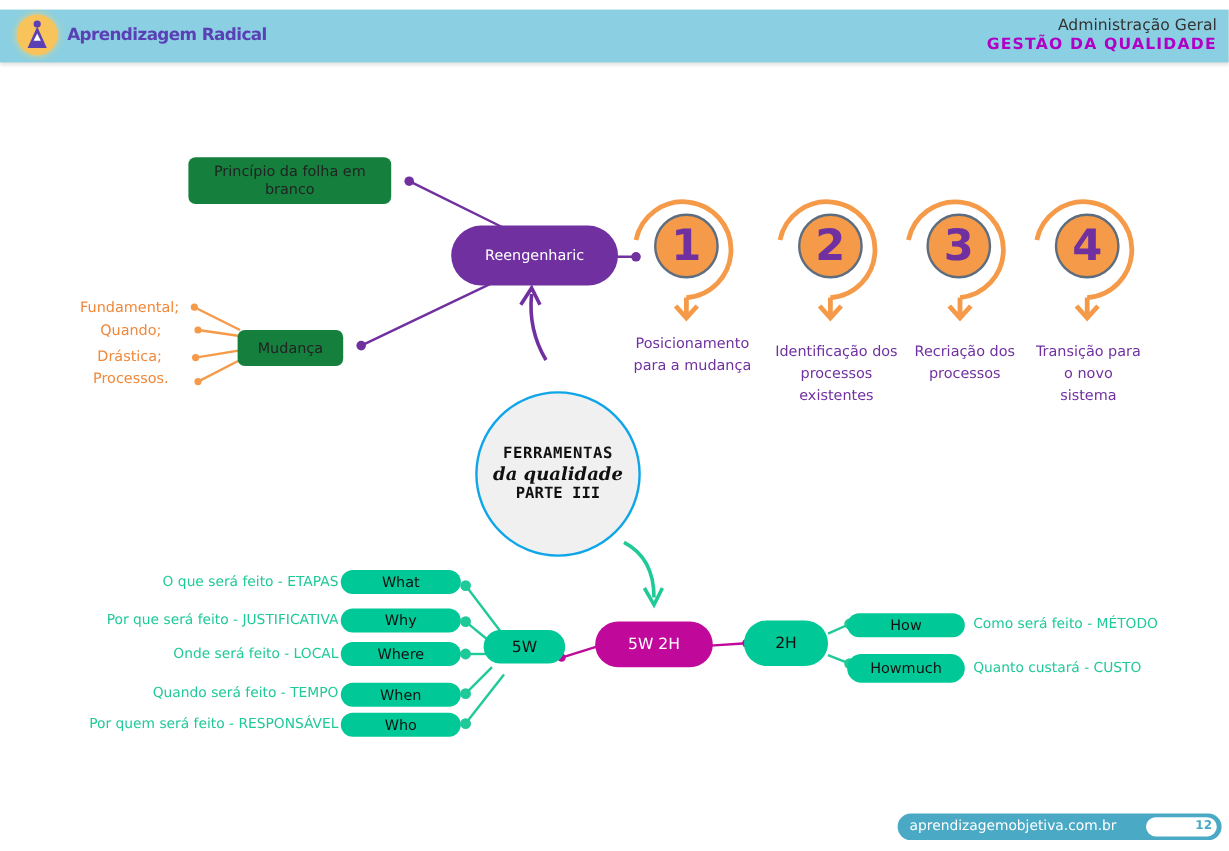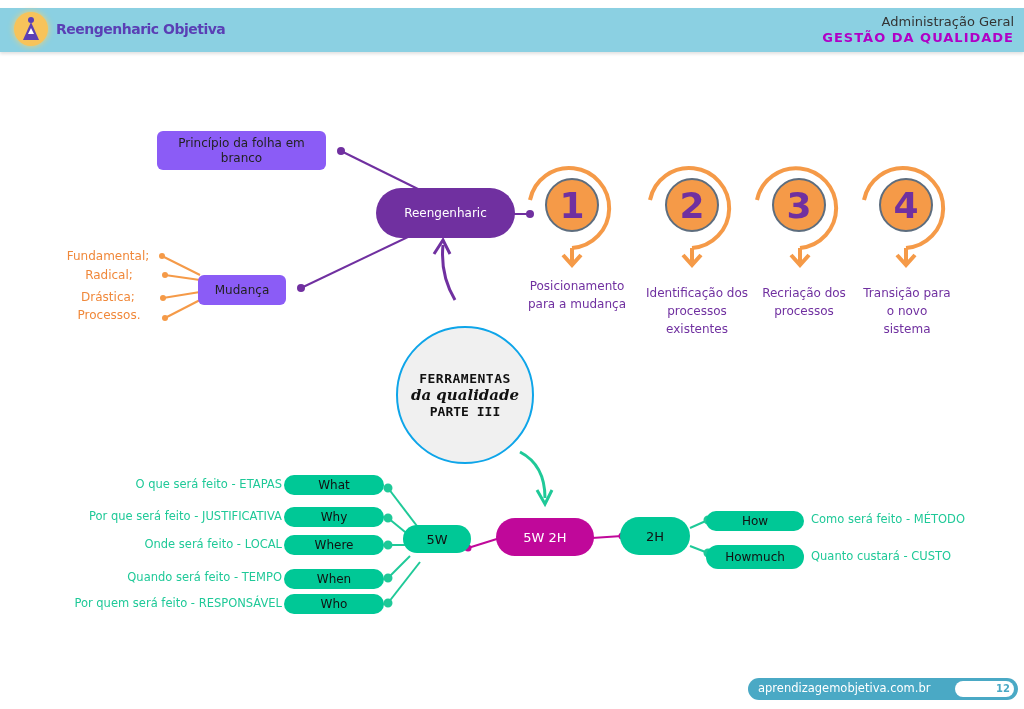--- a/index.html
+++ b/index.html
@@ -9,21 +9,21 @@
   .header { position: absolute; left: 0; top: 8px; width: 1024px; height: 44px; background: #8bd0e2; box-shadow: 0 2px 3px rgba(0,0,0,0.12); }
   .logo { position: absolute; left: 14px; top: 4px; width: 34px; height: 34px; border-radius: 50%; background: #f7c35a; box-shadow: 0 0 6px #f7d06a; }
   .logo svg { position: absolute; left: 7px; top: 4px; }
   .brand { position: absolute; left: 56px; top: 13px; font-family: "DejaVu Sans", sans-serif; font-weight: bold; font-size: 14px; color: #5a3fb5; letter-spacing: -0.5px; }
   .subject { position: absolute; right: 10px; top: 6px; font-size: 13px; color: #333; text-align: right; font-family: "DejaVu Sans", sans-serif; }
   .topic { position: absolute; right: 10px; top: 22px; font-size: 13px; color: #b000c6; font-weight: bold; letter-spacing: 1px; text-align: right; }
 
   svg.lines { position: absolute; left: 0; top: 0; }
 
   .node { position: absolute; display: flex; align-items: center; justify-content: center; text-align: center; font-family: "DejaVu Sans", sans-serif; }
-  .orange-box { background: #8b5cf6; color: #222; border-radius: 6px; font-size: 12px; line-height: 15px; }
+  .orange-box { background: #15803d; color: #222; border-radius: 6px; font-size: 12px; line-height: 15px; }
   .purple-pill { background: #7030a0; color: #fff; border-radius: 26px; font-size: 12px; }
   .magenta-pill { background: #c0089a; color: #fff; border-radius: 20px; font-size: 13px; }
   .green-pill { background: #00c896; color: #111; border-radius: 12px; font-size: 12px; }
 
   .orange-txt { position: absolute; color: #f0883a; font-size: 12px; text-align: center; }
   .green-txt { position: absolute; color: #1fc998; font-size: 11.5px; white-space: nowrap; }
   .purple-txt { position: absolute; color: #7030a0; font-size: 12px; text-align: center; line-height: 18px; }
 
   .num-circle { position: absolute; width: 54px; height: 54px; border-radius: 50%; background: #f59a48; border: 2px solid #5d6d7e; display: flex; align-items: center; justify-content: center; color: #7030a0; font-weight: bold; font-size: 36px; font-family: "DejaVu Sans", sans-serif; }
 
@@ -40,21 +40,21 @@
 <body>
 
 <div class="header">
   <div class="logo">
     <svg width="20" height="26" viewBox="0 0 20 26">
       <circle cx="10" cy="4" r="3" fill="#5a3fb5"></circle>
       <polygon points="10,6 2,24 18,24" fill="#5a3fb5"></polygon>
       <polygon points="10,12 7,18 13,18" fill="#ffffff"></polygon>
     </svg>
   </div>
-  <div class="brand">Reengenharic Objetiva</div>
+  <div class="brand">Aprendizagem Radical</div>
   <div class="subject">Administração Geral</div>
   <div class="topic">GESTÃO DA QUALIDADE</div>
 </div>
 
 <svg class="lines" width="1024" height="709">
 
   <line x1="341" y1="151" x2="420" y2="190" stroke="#7030a0" stroke-width="2"></line>
   <circle cx="341" cy="151" r="4" fill="#7030a0"></circle>
   <line x1="301" y1="288" x2="410" y2="236" stroke="#7030a0" stroke-width="2"></line>
   <circle cx="301" cy="288" r="4" fill="#7030a0"></circle>
@@ -130,21 +130,21 @@
 
 <div class="node purple-pill" style="left:376px; top:188px; width:139px; height:50px;">
   <span>Reengenharic</span>
 </div>
 
 <div class="node orange-box" style="left:198px; top:275px; width:88px; height:30px;">
   <span>Mudança</span>
 </div>
 
 <div class="orange-txt" style="left:56px; top:249px; width:104px;">Fundamental;</div>
-<div class="orange-txt" style="left:56px; top:268px; width:106px;">Radical;</div>
+<div class="orange-txt" style="left:56px; top:268px; width:106px;">Quando;</div>
 <div class="orange-txt" style="left:56px; top:290px; width:104px;">Drástica;</div>
 <div class="orange-txt" style="left:56px; top:308px; width:106px;">Processos.</div>
 
 <div class="num-circle" style="left:545px; top:178px;">1</div>
 <div class="num-circle" style="left:665px; top:178px;">2</div>
 <div class="num-circle" style="left:772px; top:178px;">3</div>
 <div class="num-circle" style="left:879px; top:178px;">4</div>
 
 <div class="purple-txt" style="left:518px; top:277px; width:118px;">Posicionamento para a mudança</div>
 <div class="purple-txt" style="left:642px; top:284px; width:110px;text-align:center;">Identificação dos processos existentes</div>

